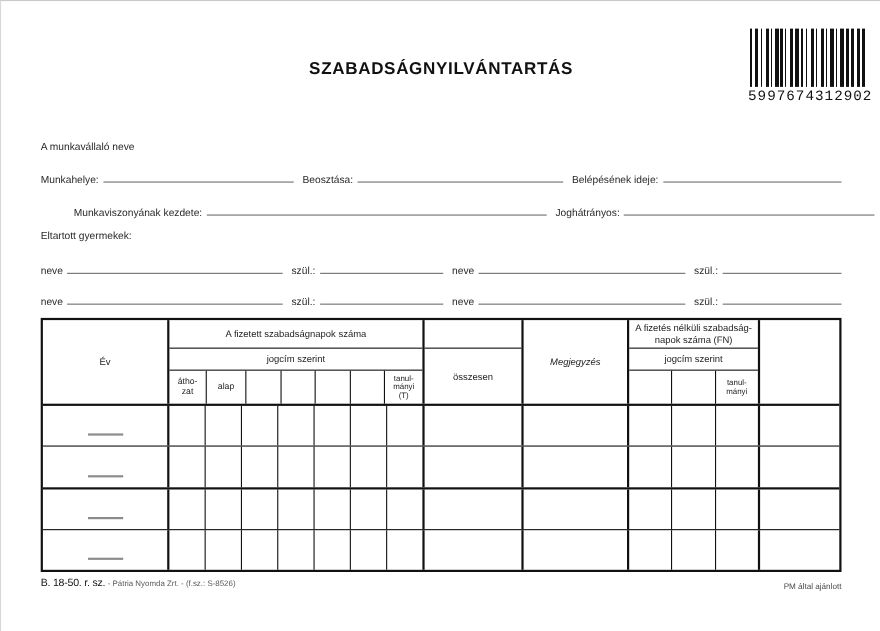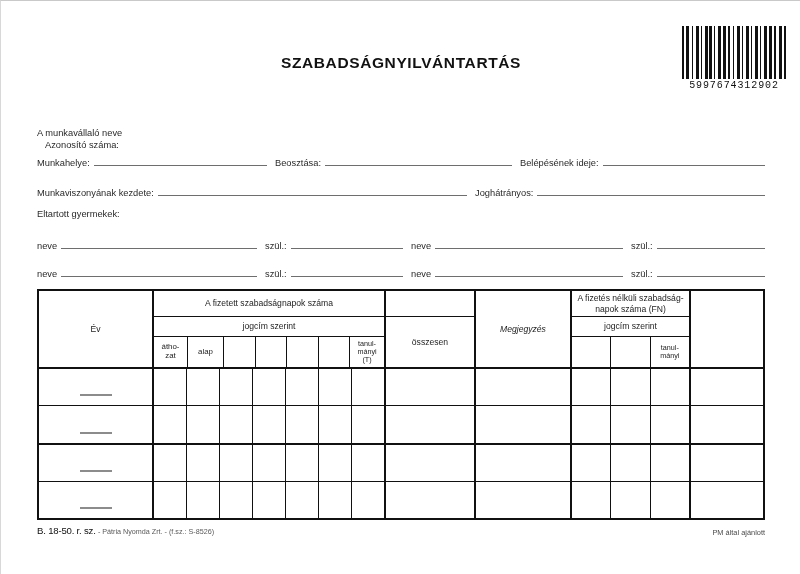--- a/index.html
+++ b/index.html
@@ -88,21 +88,21 @@
         #ffffff 92px, #ffffff 94px,
         #111 94px, #111 96px,
         #ffffff 96px, #ffffff 99px,
         #111 99px, #111 102px,
         #ffffff 102px, #ffffff 104px,
         #111 104px, #111 106px,
         #ffffff 106px, #ffffff 108px);
   }
   #barcode-number {
     font-family: "Liberation Mono", "DejaVu Sans Mono", monospace;
-    font-size: 10px;
+    font-size: 13px;
     letter-spacing: 0.9px;
     text-align: center;
     color: #111;
     margin-top: 1px;
   }
 
   
   .field-row {
     position: absolute;
     display: flex;
@@ -273,42 +273,38 @@
     <div id="barcode-number">5997674312902</div>
   </div>
 
   <div id="doc-title">SZABADSÁGNYILVÁNTARTÁS</div>
 
   <div class="field-row" style="top:125px;flex-direction:column;">
     <div class="fld grow">
       <span class="fld-label">A munkavállaló neve</span>
       <span class="fld-line grow"></span>
     </div>
-    <div class="fld" style="flex:0 0 335px;">
-      <span class="fld-label" style="padding-left:8px;">Azonosító száma:</span>
-      <span class="fld-line grow"></span>
-    </div>
   </div>
 
   <div class="field-row" style="top:155px;">
     <div class="fld" style="flex:0 0 230px;">
       <span class="fld-label">Munkahelye:</span>
       <span class="fld-line grow"></span>
     </div>
     <div class="fld" style="flex:0 0 245px;">
       <span class="fld-label" style="padding-left:8px;">Beosztása:</span>
       <span class="fld-line grow"></span>
     </div>
     <div class="fld grow">
       <span class="fld-label" style="padding-left:8px;">Belépésének ideje:</span>
       <span class="fld-line grow"></span>
     </div>
   </div>
 
-  <div class="field-row" style="top:185px;">
+  <div class="field-row" style="top:185px;margin-left:30px;">
     <div class="fld" style="flex:0 0 430px;">
       <span class="fld-label">Munkaviszonyának kezdete:</span>
       <span class="fld-line grow"></span>
     </div>
     <div class="fld grow">
       <span class="fld-label" style="padding-left:8px;">Joghátrányos:</span>
       <span class="fld-line grow"></span>
     </div>
   </div>
 

